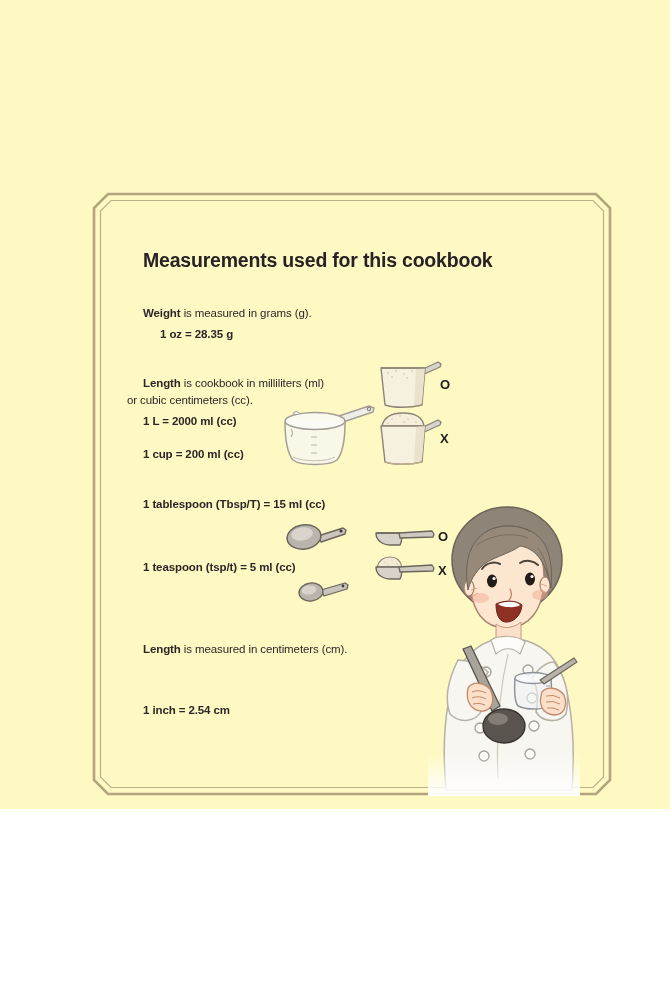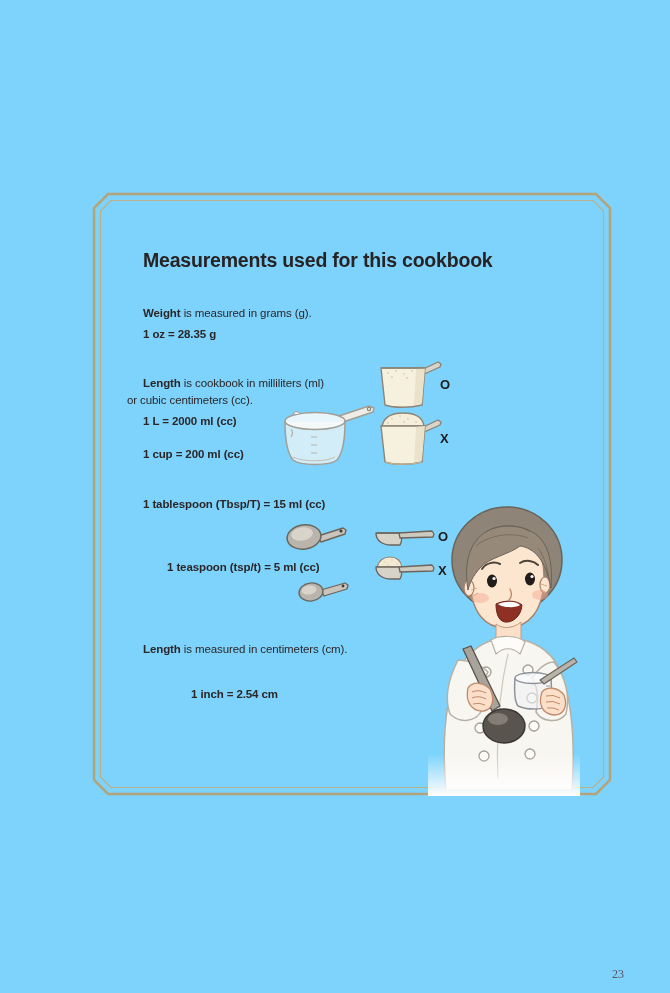--- a/index.html
+++ b/index.html
@@ -1,17 +1,17 @@
 <!DOCTYPE html>
 <html><head>
 <meta charset="utf-8">
 <style>
   html,body{margin:0;padding:0;}
   body{background:#ffffff;font-family:"Liberation Sans",sans-serif;}
-  .page{position:relative;width:670px;height:993px;background:#7dd3fc;overflow:hidden;}
+  .page{position:relative;width:670px;height:809px;background:#fef9c3;overflow:hidden;}
   .frame{position:absolute;left:92px;top:192px;width:520px;height:604px;}
   .abs{position:absolute;}
   .title{left:143px;top:249px;font-size:19.5px;font-weight:bold;color:#272223;letter-spacing:-0.2px;}
   .body-line{font-size:11.5px;color:#2b2627;letter-spacing:-0.1px;line-height:13px;white-space:nowrap;}
   .bold{font-weight:bold;}
   .marker{font-size:13px;font-weight:bold;color:#1f1c1d;}
   .pagenum{left:612px;top:967px;font-family:"Liberation Serif",serif;font-size:12px;color:#5a5560;}
   svg{display:block;}
 </style>
 </head>
@@ -22,21 +22,21 @@
   <svg class="frame" viewBox="0 0 520 604">
     <path d="M16 2 L504 2 L518 16 L518 588 L504 602 L16 602 L2 588 L2 16 Z" fill="none" stroke="#b3a47c" stroke-width="2.6"></path>
     <path d="M19 8.5 L501 8.5 L511.5 19 L511.5 585 L501 595.5 L19 595.5 L8.5 585 L8.5 19 Z" fill="none" stroke="#bcae87" stroke-width="1.2"></path>
   </svg>
 
   <div class="abs title">Measurements used for this cookbook</div>
 
   <div class="abs body-line" style="left:143px;top:307px;text-align:right;">
     <span class="bold">Weight</span><span> is measured in grams (g).</span>
   </div>
-  <div class="abs body-line bold" style="left:143px;top:328px;">1 oz = 28.35 g</div>
+  <div class="abs body-line bold" style="left:160px;top:328px;">1 oz = 28.35 g</div>
 
   <div class="abs body-line" style="left:143px;top:377px;">
     <span class="bold">Length</span><span> is cookbook in milliliters (ml)</span>
   </div>
   <div class="abs body-line" style="left:127px;top:394px;">or cubic centimeters (cc).</div>
   <div class="abs body-line bold" style="left:143px;top:415px;">1 L = 2000 ml (cc)</div>
   <div class="abs body-line bold" style="left:143px;top:436px;margin-top:12px;">1 cup = 200 ml (cc)</div>
 
   <svg class="abs" style="left:281px;top:399px;" width="96" height="72" viewBox="0 0 96 72">
     <path d="M58 17 L88 7 L93 9 L92 13 L62 23 Z" fill="#efede8" stroke="#a39e94" stroke-width="1.4" stroke-linejoin="round"></path>
@@ -91,21 +91,21 @@
     <ellipse cx="17" cy="17" rx="11" ry="6.5" fill="#d8d4cc" transform="rotate(-8 17 17)"></ellipse>
   </svg>
 
   <svg class="abs" style="left:374px;top:524px;" width="62" height="26" viewBox="0 0 62 26">
     <path d="M2 9 C2 17 9 21 17 21 L26 21 C28 17 28 12 26 9 Z" fill="#d8d3c9" stroke="#6b655c" stroke-width="1.4" stroke-linejoin="round"></path>
     <path d="M25 9 L58 7 L60 10 L59 13 L26 14 Z" fill="#cfcabf" stroke="#6b655c" stroke-width="1.3" stroke-linejoin="round"></path>
     <path d="M3 9 L26 9" stroke="#6b655c" stroke-width="1.3"></path>
   </svg>
   <div class="abs marker" style="left:438px;top:529px;">O</div>
 
-  <div class="abs body-line bold" style="left:143px;top:561px;margin-left:24px;">1 teaspoon (tsp/t) = 5 ml (cc)</div>
+  <div class="abs body-line bold" style="left:143px;top:561px;">1 teaspoon (tsp/t) = 5 ml (cc)</div>
 
   <svg class="abs" style="left:374px;top:554px;" width="62" height="30" viewBox="0 0 62 30">
     <path d="M3 13 Q6 3 16 3 Q26 3 28 13 Z" fill="#f3ead4" stroke="#8d8476" stroke-width="1.2" stroke-linejoin="round"></path>
     <g fill="#d9cbaa">
       <circle cx="11" cy="8" r="0.8"></circle>
         <circle cx="18" cy="6" r="0.8"></circle>
         <circle cx="23" cy="10" r="0.8"></circle>
         <circle cx="14" cy="11" r="0.8"></circle>
     </g>
     <path d="M2 13 C2 21 9 25 17 25 L26 25 C28 21 28 16 26 13 Z" fill="#d8d3c9" stroke="#6b655c" stroke-width="1.4" stroke-linejoin="round"></path>
@@ -116,21 +116,21 @@
   <svg class="abs" style="left:297px;top:574px;" width="54" height="30" viewBox="0 0 54 30">
     <path d="M24 16 L48 9 L51 11 L50 15 L27 22 Z" fill="#c9c5bc" stroke="#6b655c" stroke-width="1.3" stroke-linejoin="round"></path>
     <circle cx="46" cy="12" r="1.4" fill="#3e3a34"></circle>
     <ellipse cx="14" cy="18" rx="12" ry="9" fill="#b9b5ad" stroke="#6b655c" stroke-width="1.4" transform="rotate(-8 14 18)"></ellipse>
     <ellipse cx="12" cy="16" rx="7.5" ry="4.5" fill="#d8d4cc" transform="rotate(-8 12 16)"></ellipse>
   </svg>
 
   <div class="abs body-line" style="left:143px;top:643px;">
     <span class="bold">Length</span><span> is measured in centimeters (cm).</span>
   </div>
-  <div class="abs body-line bold" style="left:143px;top:688px;margin-left:48px;">1 inch = 2.54 cm</div>
+  <div class="abs body-line bold" style="left:143px;top:704px;">1 inch = 2.54 cm</div>
 
   <svg class="abs" style="left:428px;top:496px;" width="152" height="300" viewBox="0 0 152 300">
     <defs>
       <linearGradient id="fade" x1="0" y1="0" x2="0" y2="1">
         <stop offset="0" stop-color="#ffffff" stop-opacity="0"></stop>
         <stop offset="1" stop-color="#ffffff" stop-opacity="1"></stop>
       </linearGradient>
     </defs>
 
     <ellipse cx="79" cy="64" rx="55" ry="53" fill="#8e8478" stroke="#6b6358" stroke-width="1.5"></ellipse>

